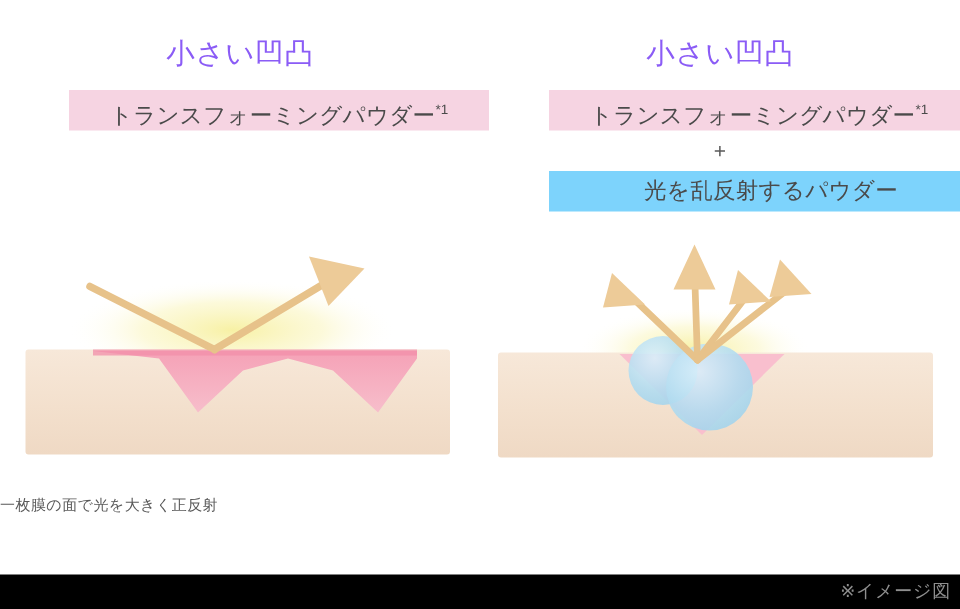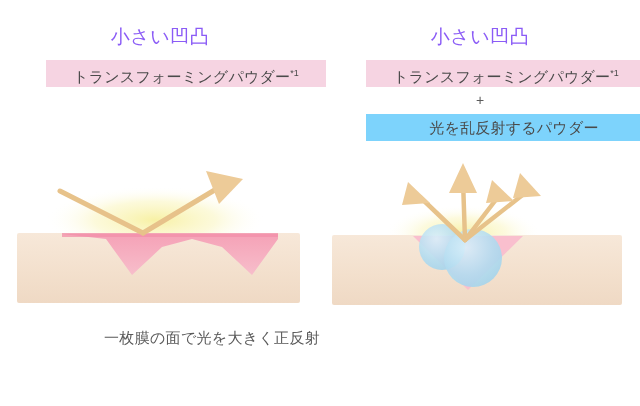--- a/index.html
+++ b/index.html
@@ -85,22 +85,22 @@
     height: 160px;
   }
   .illus svg { display: block; width: 320px; height: 160px; }
 
   
   .caption {
     position: absolute;
     top: 327px;
     left: 0;
     width: 320px;
-    text-align: right;
-    font-size: 15px;
+    text-align: left;
+    font-size: 10px;
     line-height: 22px;
     letter-spacing: 0.3px;
     color: #595959;
     white-space: nowrap;
   }
 
   
   #footer-bar {
     position: absolute;
     left: 0;
@@ -224,14 +224,17 @@
           <polygon points="88,27 110,48 82,50"></polygon>
           <polygon points="143,8 157,38 129,38"></polygon>
           <polygon points="172,25 194,46 166,48"></polygon>
           <polygon points="200,18 221,41 193,43"></polygon>
         </g>
       </svg>
     </div>
 
   </div>
 
+  <div id="footer-bar">
+    <div id="footer-note">※イメージ図</div>
+  </div>
 
 </div>
 
 </body></html>

